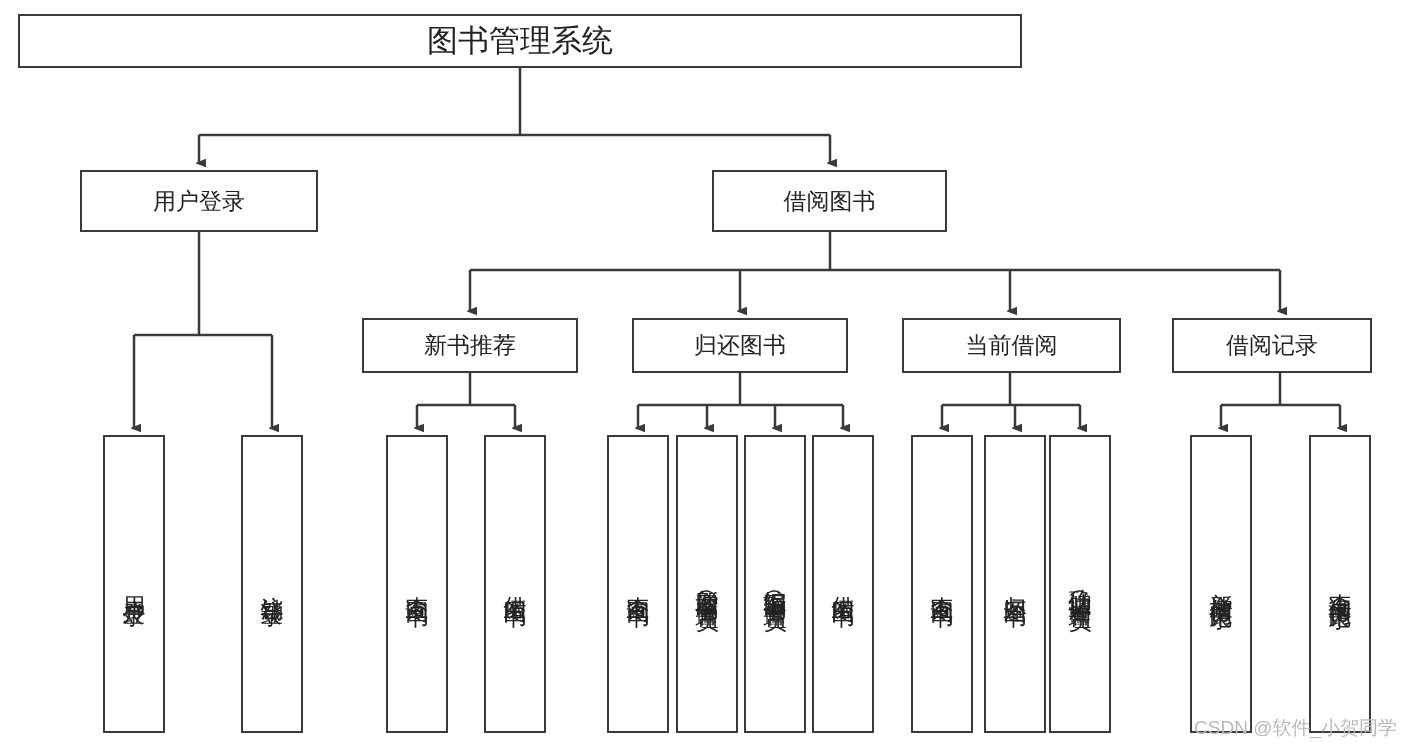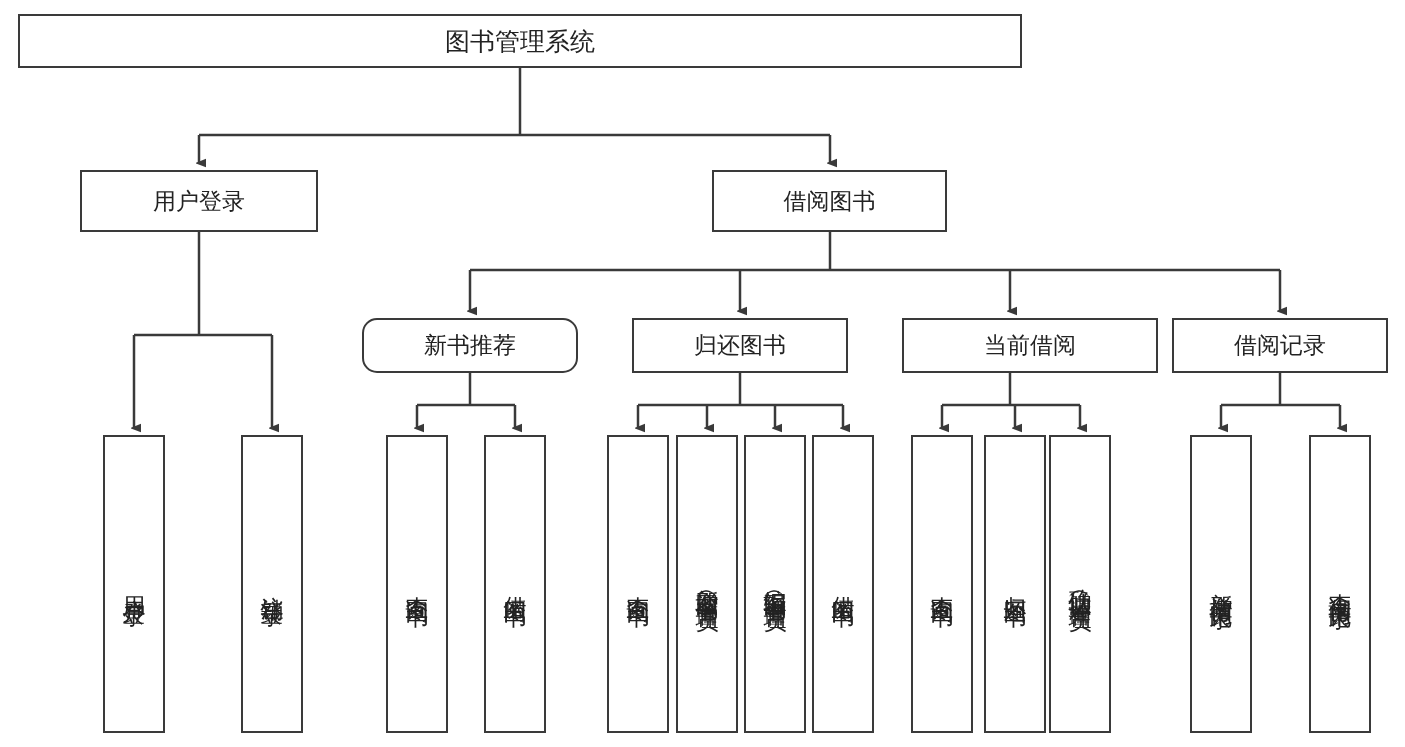--- a/index.html
+++ b/index.html
@@ -31,21 +31,21 @@
     border: 2.5px solid #3a3a3a;
     background: #ffffff;
     display: flex;
     align-items: center;
     justify-content: center;
     color: #222222;
     line-height: 1.15;
     z-index: 2;
   }
   .node.root {
-    font-size: 25px;
+    font-size: 31px;
   }
   .node.l2 {
     font-size: 23px;
   }
   .node.l3 {
     font-size: 23px;
   }
   .node.leaf {
     font-size: 23px;
     writing-mode: vertical-rl;
@@ -130,30 +130,30 @@
     <span>图书管理系统</span>
   </div>
 
   <div class="node l2" id="node-l2-0" style="left: 80px; top: 170px; width: 238px; height: 62px;">
     <span>用户登录</span>
   </div>
   <div class="node l2" id="node-l2-1" style="left: 712px; top: 170px; width: 235px; height: 62px;">
     <span>借阅图书</span>
   </div>
 
-  <div class="node l3" id="node-l3-0" style="left: 362px; top: 318px; width: 216px; height: 55px; border-radius: 15px;">
+  <div class="node l3" id="node-l3-0" style="left: 362px; top: 318px; width: 216px; height: 55px;">
     <span>新书推荐</span>
   </div>
   <div class="node l3" id="node-l3-1" style="left: 632px; top: 318px; width: 216px; height: 55px;">
     <span>归还图书</span>
   </div>
-  <div class="node l3" id="node-l3-2" style="left: 902px; top: 318px; width: 256px; height: 55px;">
+  <div class="node l3" id="node-l3-2" style="left: 902px; top: 318px; width: 219px; height: 55px;">
     <span>当前借阅</span>
   </div>
-  <div class="node l3" id="node-l3-3" style="left: 1172px; top: 318px; width: 216px; height: 55px;">
+  <div class="node l3" id="node-l3-3" style="left: 1172px; top: 318px; width: 200px; height: 55px;">
     <span>借阅记录</span>
   </div>
 
   <div class="node leaf" id="node-leaf-0" style="left: 103px; top: 435px; width: 62px; height: 298px;">
     <span class="vtext">用户登录</span>
   </div>
   <div class="node leaf" id="node-leaf-1" style="left: 241px; top: 435px; width: 62px; height: 298px;">
     <span class="vtext">注销登录</span>
   </div>
   <div class="node leaf" id="node-leaf-2" style="left: 386px; top: 435px; width: 62px; height: 298px;">
@@ -183,13 +183,14 @@
   <div class="node leaf" id="node-leaf-10" style="left: 1049px; top: 435px; width: 62px; height: 298px;">
     <span class="vtext">确认归还（管理员）</span>
   </div>
   <div class="node leaf" id="node-leaf-11" style="left: 1190px; top: 435px; width: 62px; height: 298px;">
     <span class="vtext">新增借阅记录</span>
   </div>
   <div class="node leaf" id="node-leaf-12" style="left: 1309px; top: 435px; width: 62px; height: 298px;">
     <span class="vtext">查询借阅记录</span>
   </div>
 
+  <div class="watermark">CSDN @软件_小贺同学</div>
 </div>
 
 </body></html>

